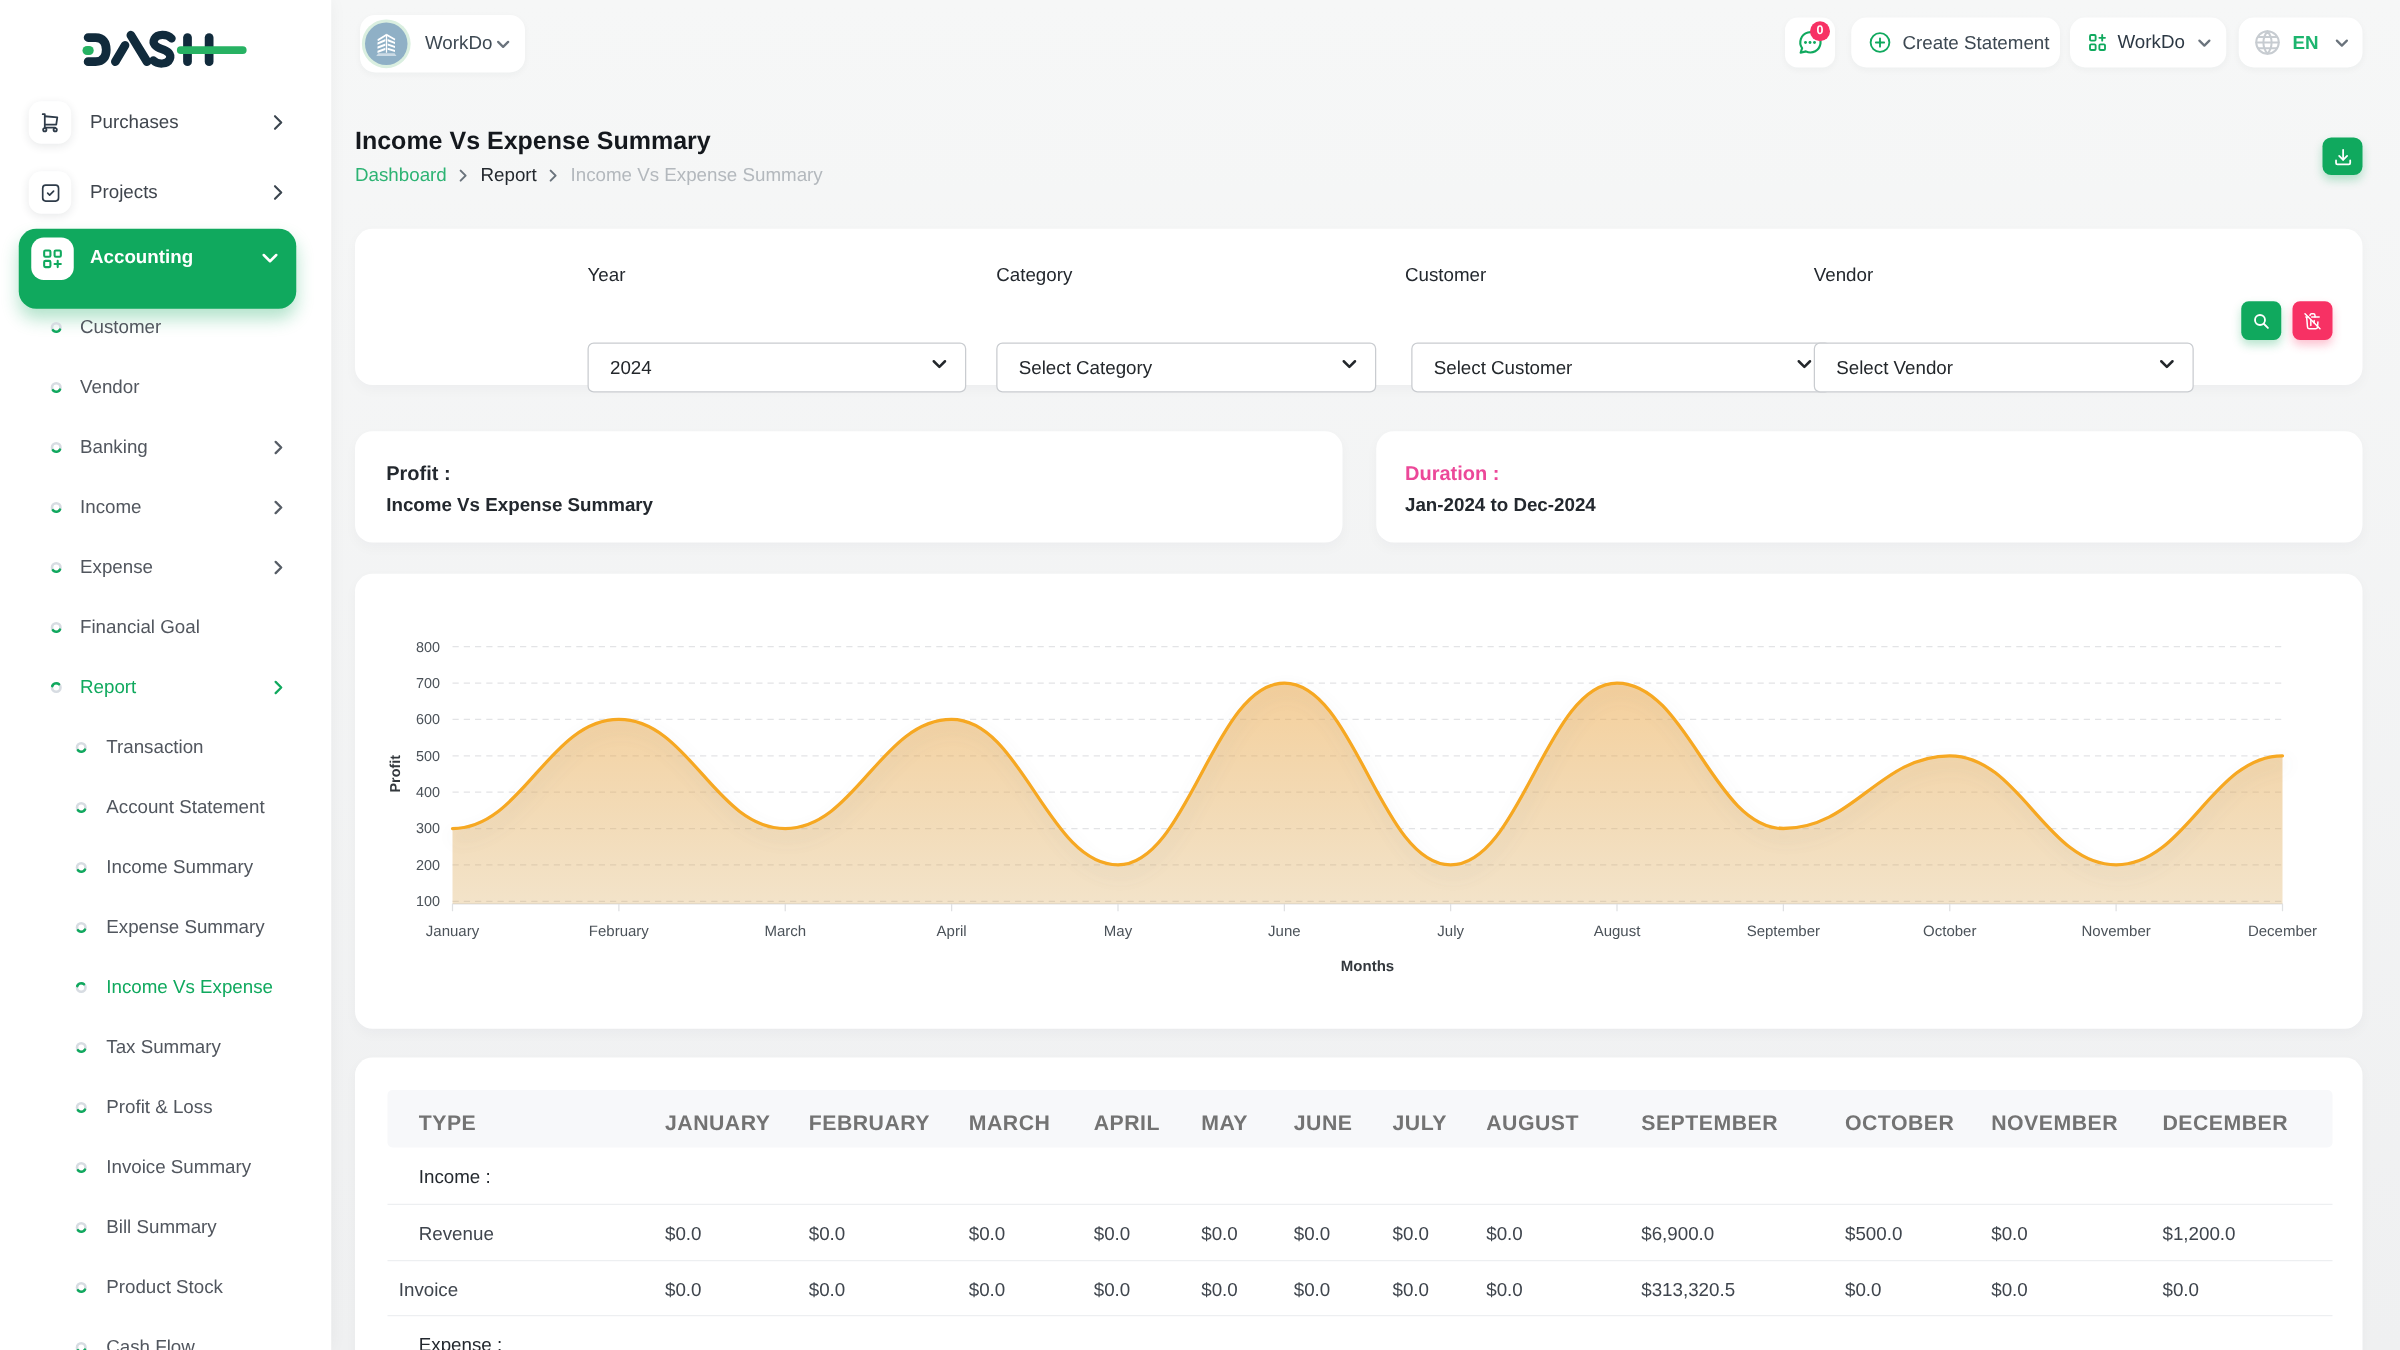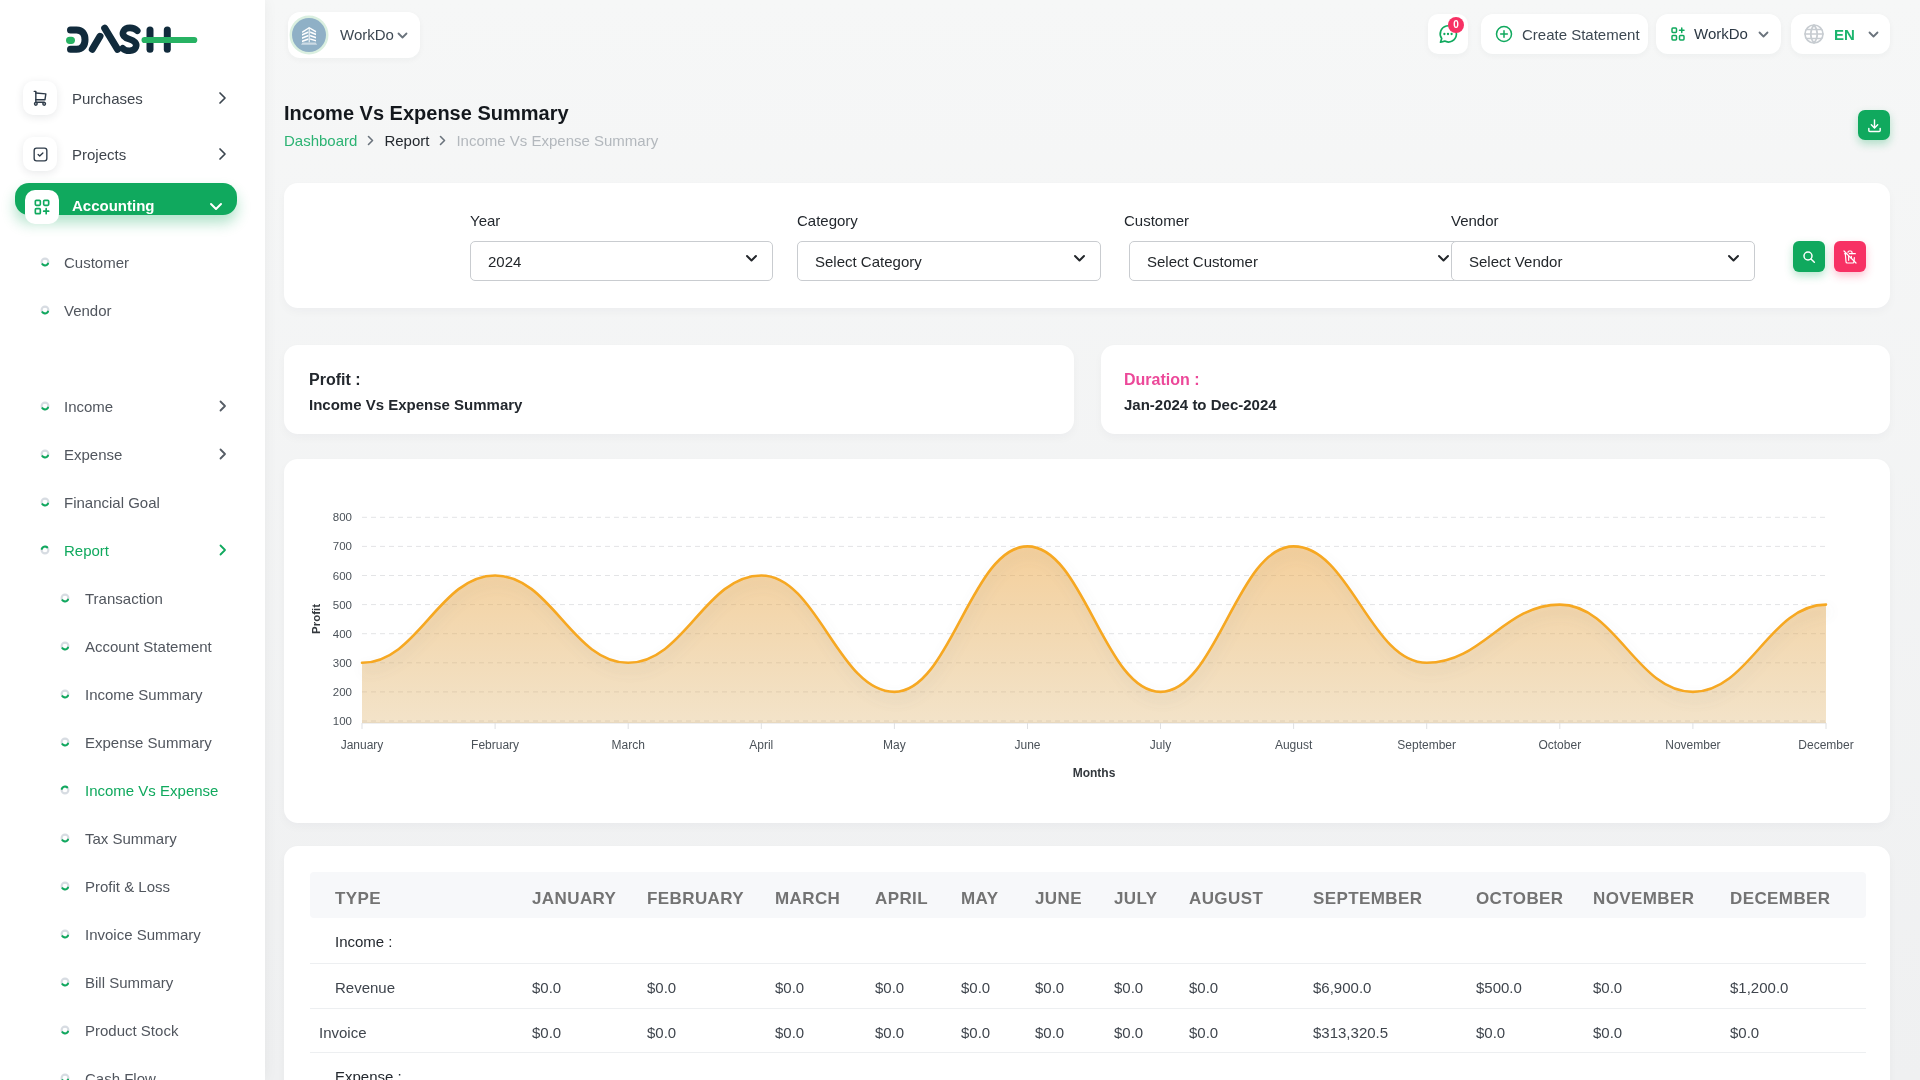--- a/index.html
+++ b/index.html
@@ -18,21 +18,21 @@
   .chev-r { position:absolute; right:38px; top:50%; transform:translateY(-50%); }
   .green { color:#10a95e !important; }
   .topitem { position:absolute; left:0; width:265px; height:56px; }
   .topitem .ibox { position:absolute; left:23px; top:50%; transform:translateY(-50%); width:34px; height:34px; background:#fff; border-radius:10px; box-shadow:0 2px 8px rgba(25,39,52,0.10); display:flex; align-items:center; justify-content:center; }
   .topitem .txt { position:absolute; left:72px; top:50%; transform:translateY(-50%); font-size:15px; color:#3f454d; }
 
   
   .pill { position:absolute; background:#fff; border-radius:12px; box-shadow:0 2px 6px rgba(30,40,50,0.04); display:flex; align-items:center; }
 
   
-  .sel { position:absolute; height:40px; border:1px solid #c9ccd0; border-radius:5px; background:#fff; font-size:15px; color:#23272b; display:flex; align-items:center; padding-left:17px; }
+  .sel { position:absolute; height:40px; border:1px solid #c9ccd0; border-radius:5px; background:#fff; font-size:15px; color:#23272b; display:flex; align-items:center; padding-left:17px;margin-top:33px; }
   .sel svg { position:absolute; right:14px; top:12px; }
   .flabel { position:absolute; font-size:15px; color:#23282e; }
 
   
   .th { position:absolute; font-size:17px; font-weight:700; letter-spacing:0.4px; color:#737373; }
   .td { position:absolute; font-size:15px; color:#3f454d; }
 </style>
 </head>
 <body>
 
@@ -71,21 +71,21 @@
           <rect x="4" y="4" width="16" height="16" rx="3"></rect>
           <path d="M9 12l2 2 4-4"></path>
         </svg>
     </div>
     <div class="txt">Projects</div>
     <svg class="chev-r" width="9" height="14" viewBox="0 0 9 14" fill="none" stroke="#3c4650" stroke-width="1.7" stroke-linecap="round" stroke-linejoin="round">
         <path d="M2 2l5 5-5 5"></path>
       </svg>
   </div>
 
-  <div class="abs" style="left:15px;top:183px;width:222px;height:32px;background:#10a95e;border-radius:14px;box-shadow:0 8px 14px rgba(16,169,94,0.32)">
+  <div class="abs" style="left:15px;top:183px;width:222px;height:64px;background:#10a95e;border-radius:14px;box-shadow:0 8px 14px rgba(16,169,94,0.32)">
     <div class="abs" style="left:10px;top:7px;width:34px;height:34px;background:#fff;border-radius:10px;display:flex;align-items:center;justify-content:center">
       <svg width="20" height="20" viewBox="0 0 24 24" fill="none" stroke="#10a95e" stroke-width="2" stroke-linecap="round" stroke-linejoin="round">
           <rect x="4" y="4" width="6" height="6" rx="1.2"></rect>
           <rect x="14" y="4" width="6" height="6" rx="1.2"></rect>
           <rect x="4" y="14" width="6" height="6" rx="1.2"></rect>
           <path d="M17 14v6M14 17h6"></path>
         </svg>
     </div>
     <div class="abs" style="left:57px;top:14px;font-size:15px;font-weight:700;color:#fff">Accounting</div>
     <svg class="abs" style="right:14px;top:19px" width="14" height="9" viewBox="0 0 14 9" fill="none" stroke="#fff" stroke-width="2" stroke-linecap="round" stroke-linejoin="round">
@@ -99,20 +99,30 @@
         <circle cx="5" cy="5" r="3.4" fill="none" stroke="#10a95e" stroke-width="2.1" stroke-dasharray="6.4 15" stroke-linecap="round" transform="rotate(30 5 5)"></circle>
       </svg>
       <div class="txt ">Customer</div>
     </div>
   <div class="mitem" style="top:286px">
       <svg class="bullet" width="10" height="10" viewBox="0 0 10 10">
         <circle cx="5" cy="5" r="3.4" fill="none" stroke="#d7dce2" stroke-width="2.1"></circle>
         <circle cx="5" cy="5" r="3.4" fill="none" stroke="#10a95e" stroke-width="2.1" stroke-dasharray="6.4 15" stroke-linecap="round" transform="rotate(30 5 5)"></circle>
       </svg>
       <div class="txt ">Vendor</div>
+    </div>
+  <div class="mitem" style="top:334px">
+      <svg class="bullet" width="10" height="10" viewBox="0 0 10 10">
+        <circle cx="5" cy="5" r="3.4" fill="none" stroke="#d7dce2" stroke-width="2.1"></circle>
+        <circle cx="5" cy="5" r="3.4" fill="none" stroke="#10a95e" stroke-width="2.1" stroke-dasharray="6.4 15" stroke-linecap="round" transform="rotate(30 5 5)"></circle>
+      </svg>
+      <div class="txt ">Banking</div>
+      <svg class="chev-r" width="8" height="12" viewBox="0 0 8 12" fill="none" stroke="#565d66" stroke-width="1.8" stroke-linecap="round" stroke-linejoin="round">
+        <path d="M1.5 1.5l4.5 4.5-4.5 4.5"></path>
+      </svg>
     </div>
   <div class="mitem" style="top:382px">
       <svg class="bullet" width="10" height="10" viewBox="0 0 10 10">
         <circle cx="5" cy="5" r="3.4" fill="none" stroke="#d7dce2" stroke-width="2.1"></circle>
         <circle cx="5" cy="5" r="3.4" fill="none" stroke="#10a95e" stroke-width="2.1" stroke-dasharray="6.4 15" stroke-linecap="round" transform="rotate(30 5 5)"></circle>
       </svg>
       <div class="txt ">Income</div>
       <svg class="chev-r" width="8" height="12" viewBox="0 0 8 12" fill="none" stroke="#565d66" stroke-width="1.8" stroke-linecap="round" stroke-linejoin="round">
         <path d="M1.5 1.5l4.5 4.5-4.5 4.5"></path>
       </svg>

